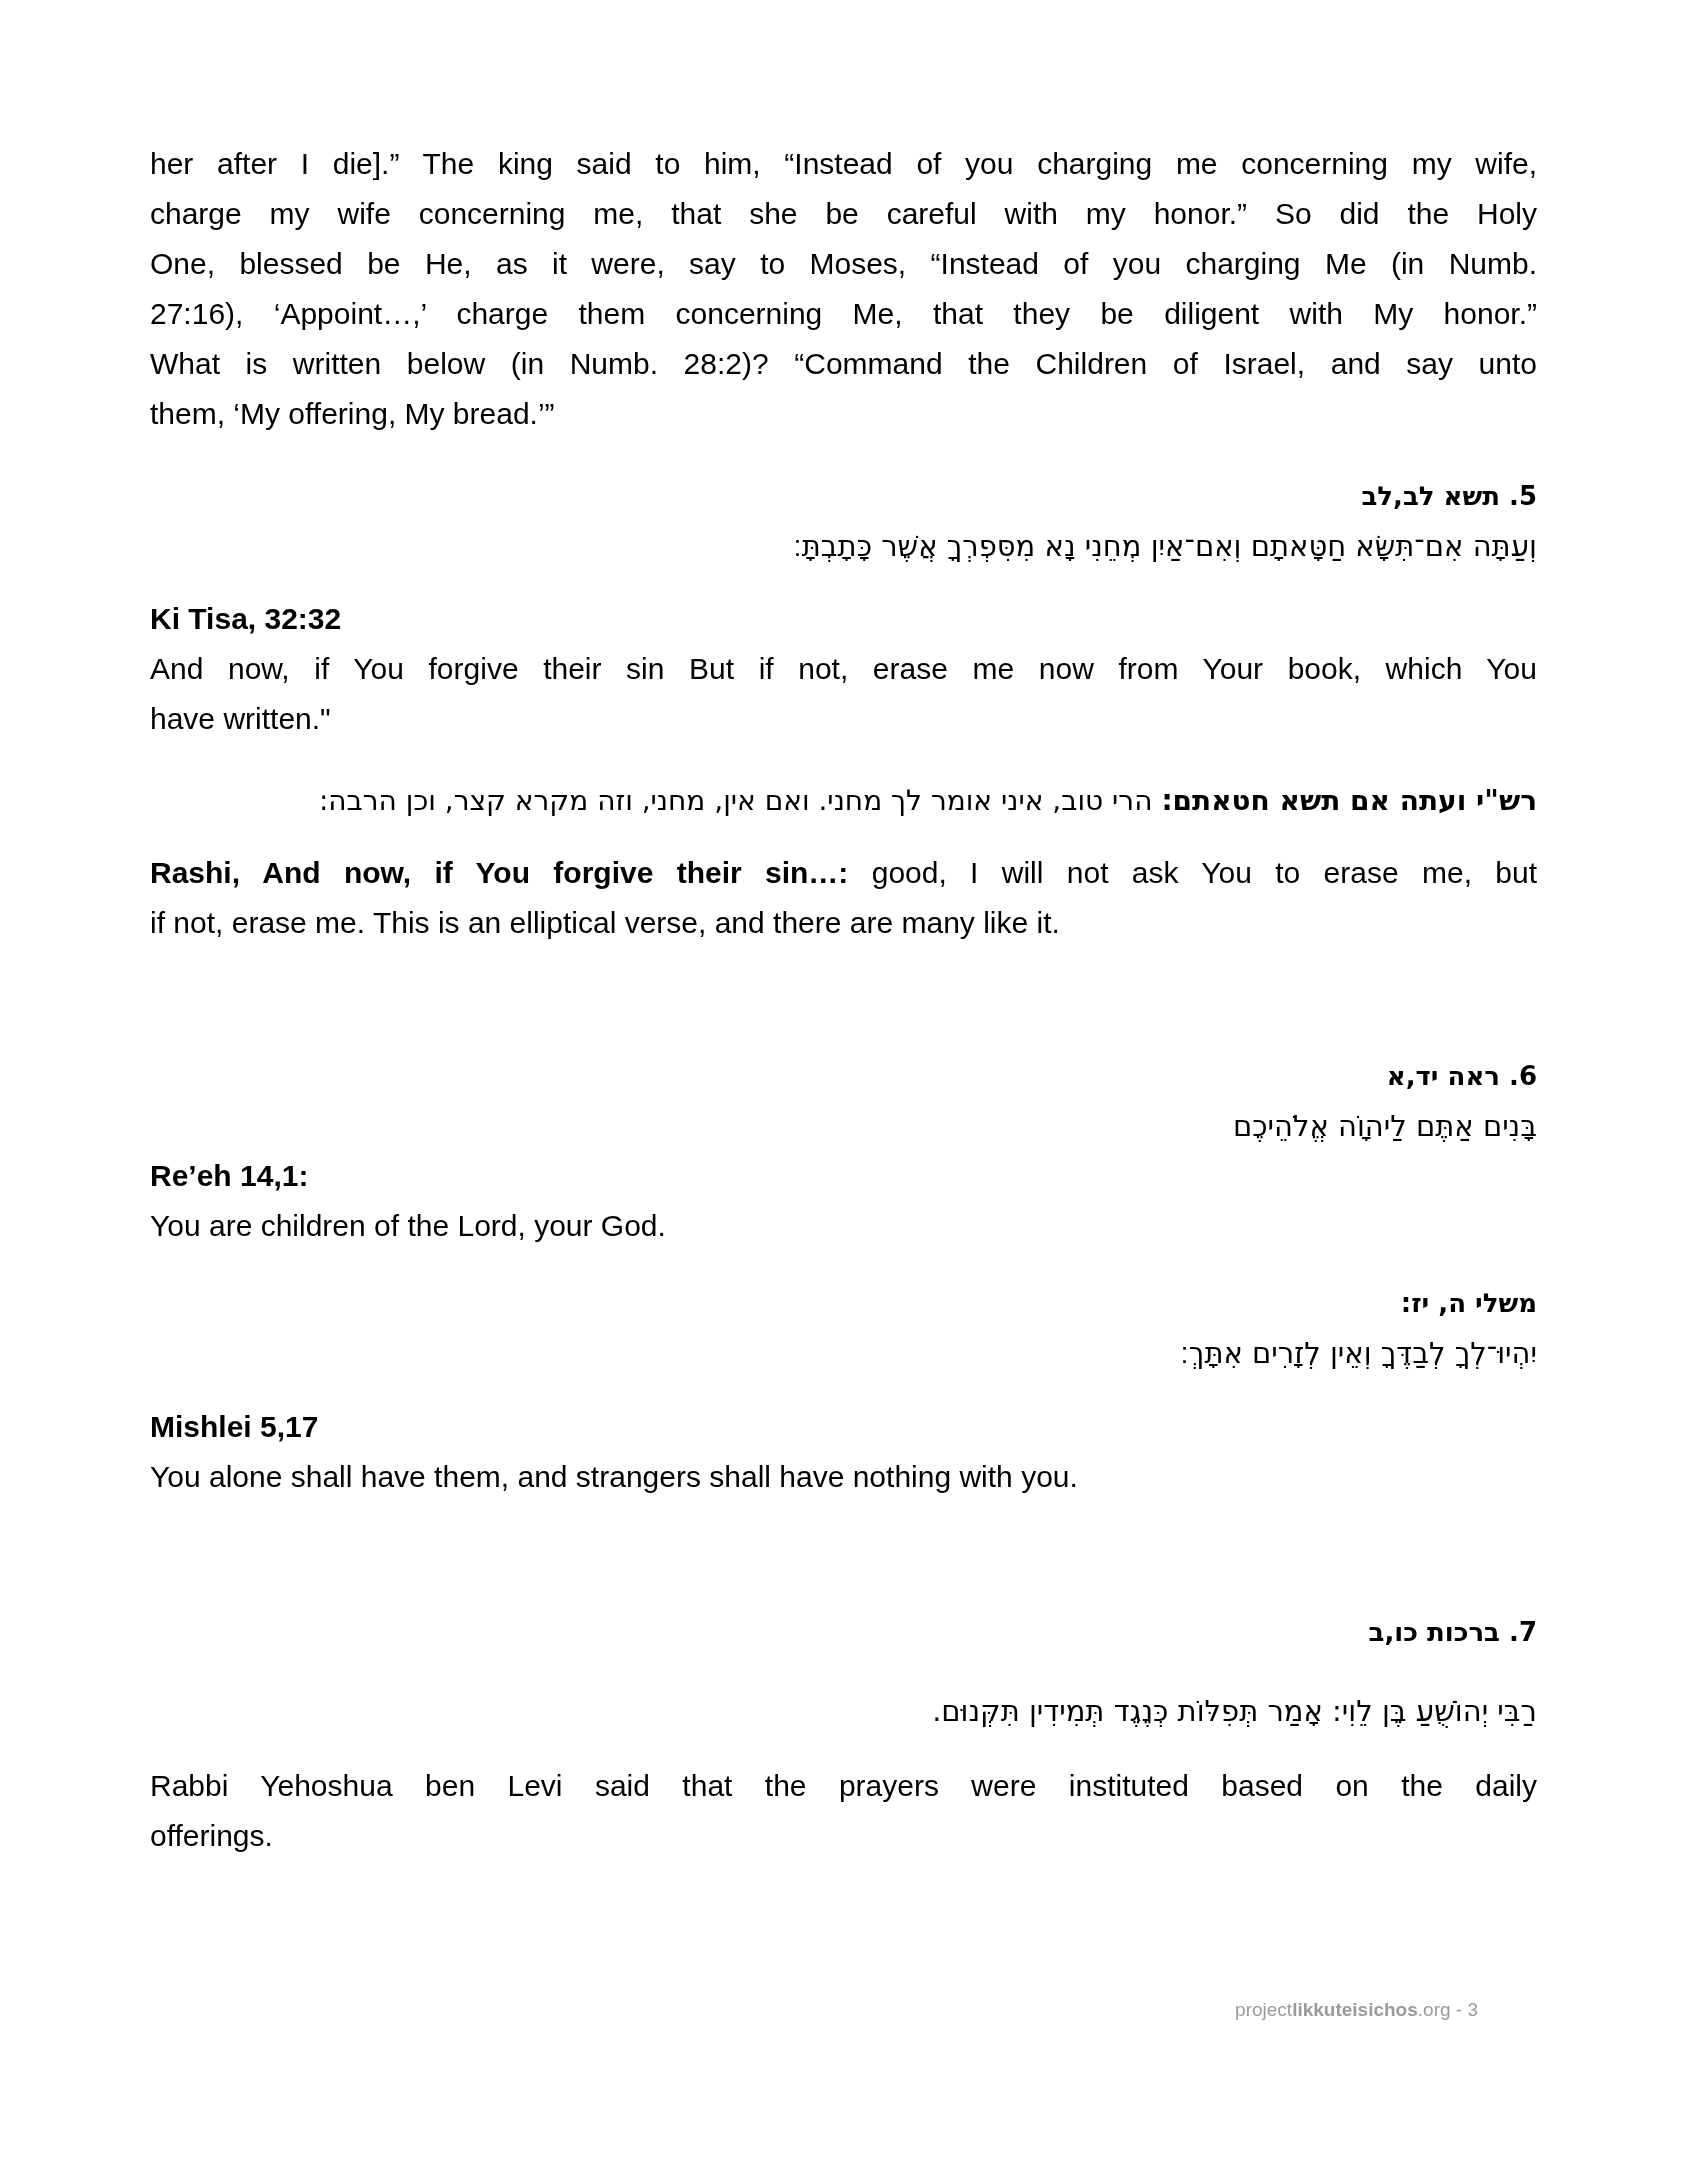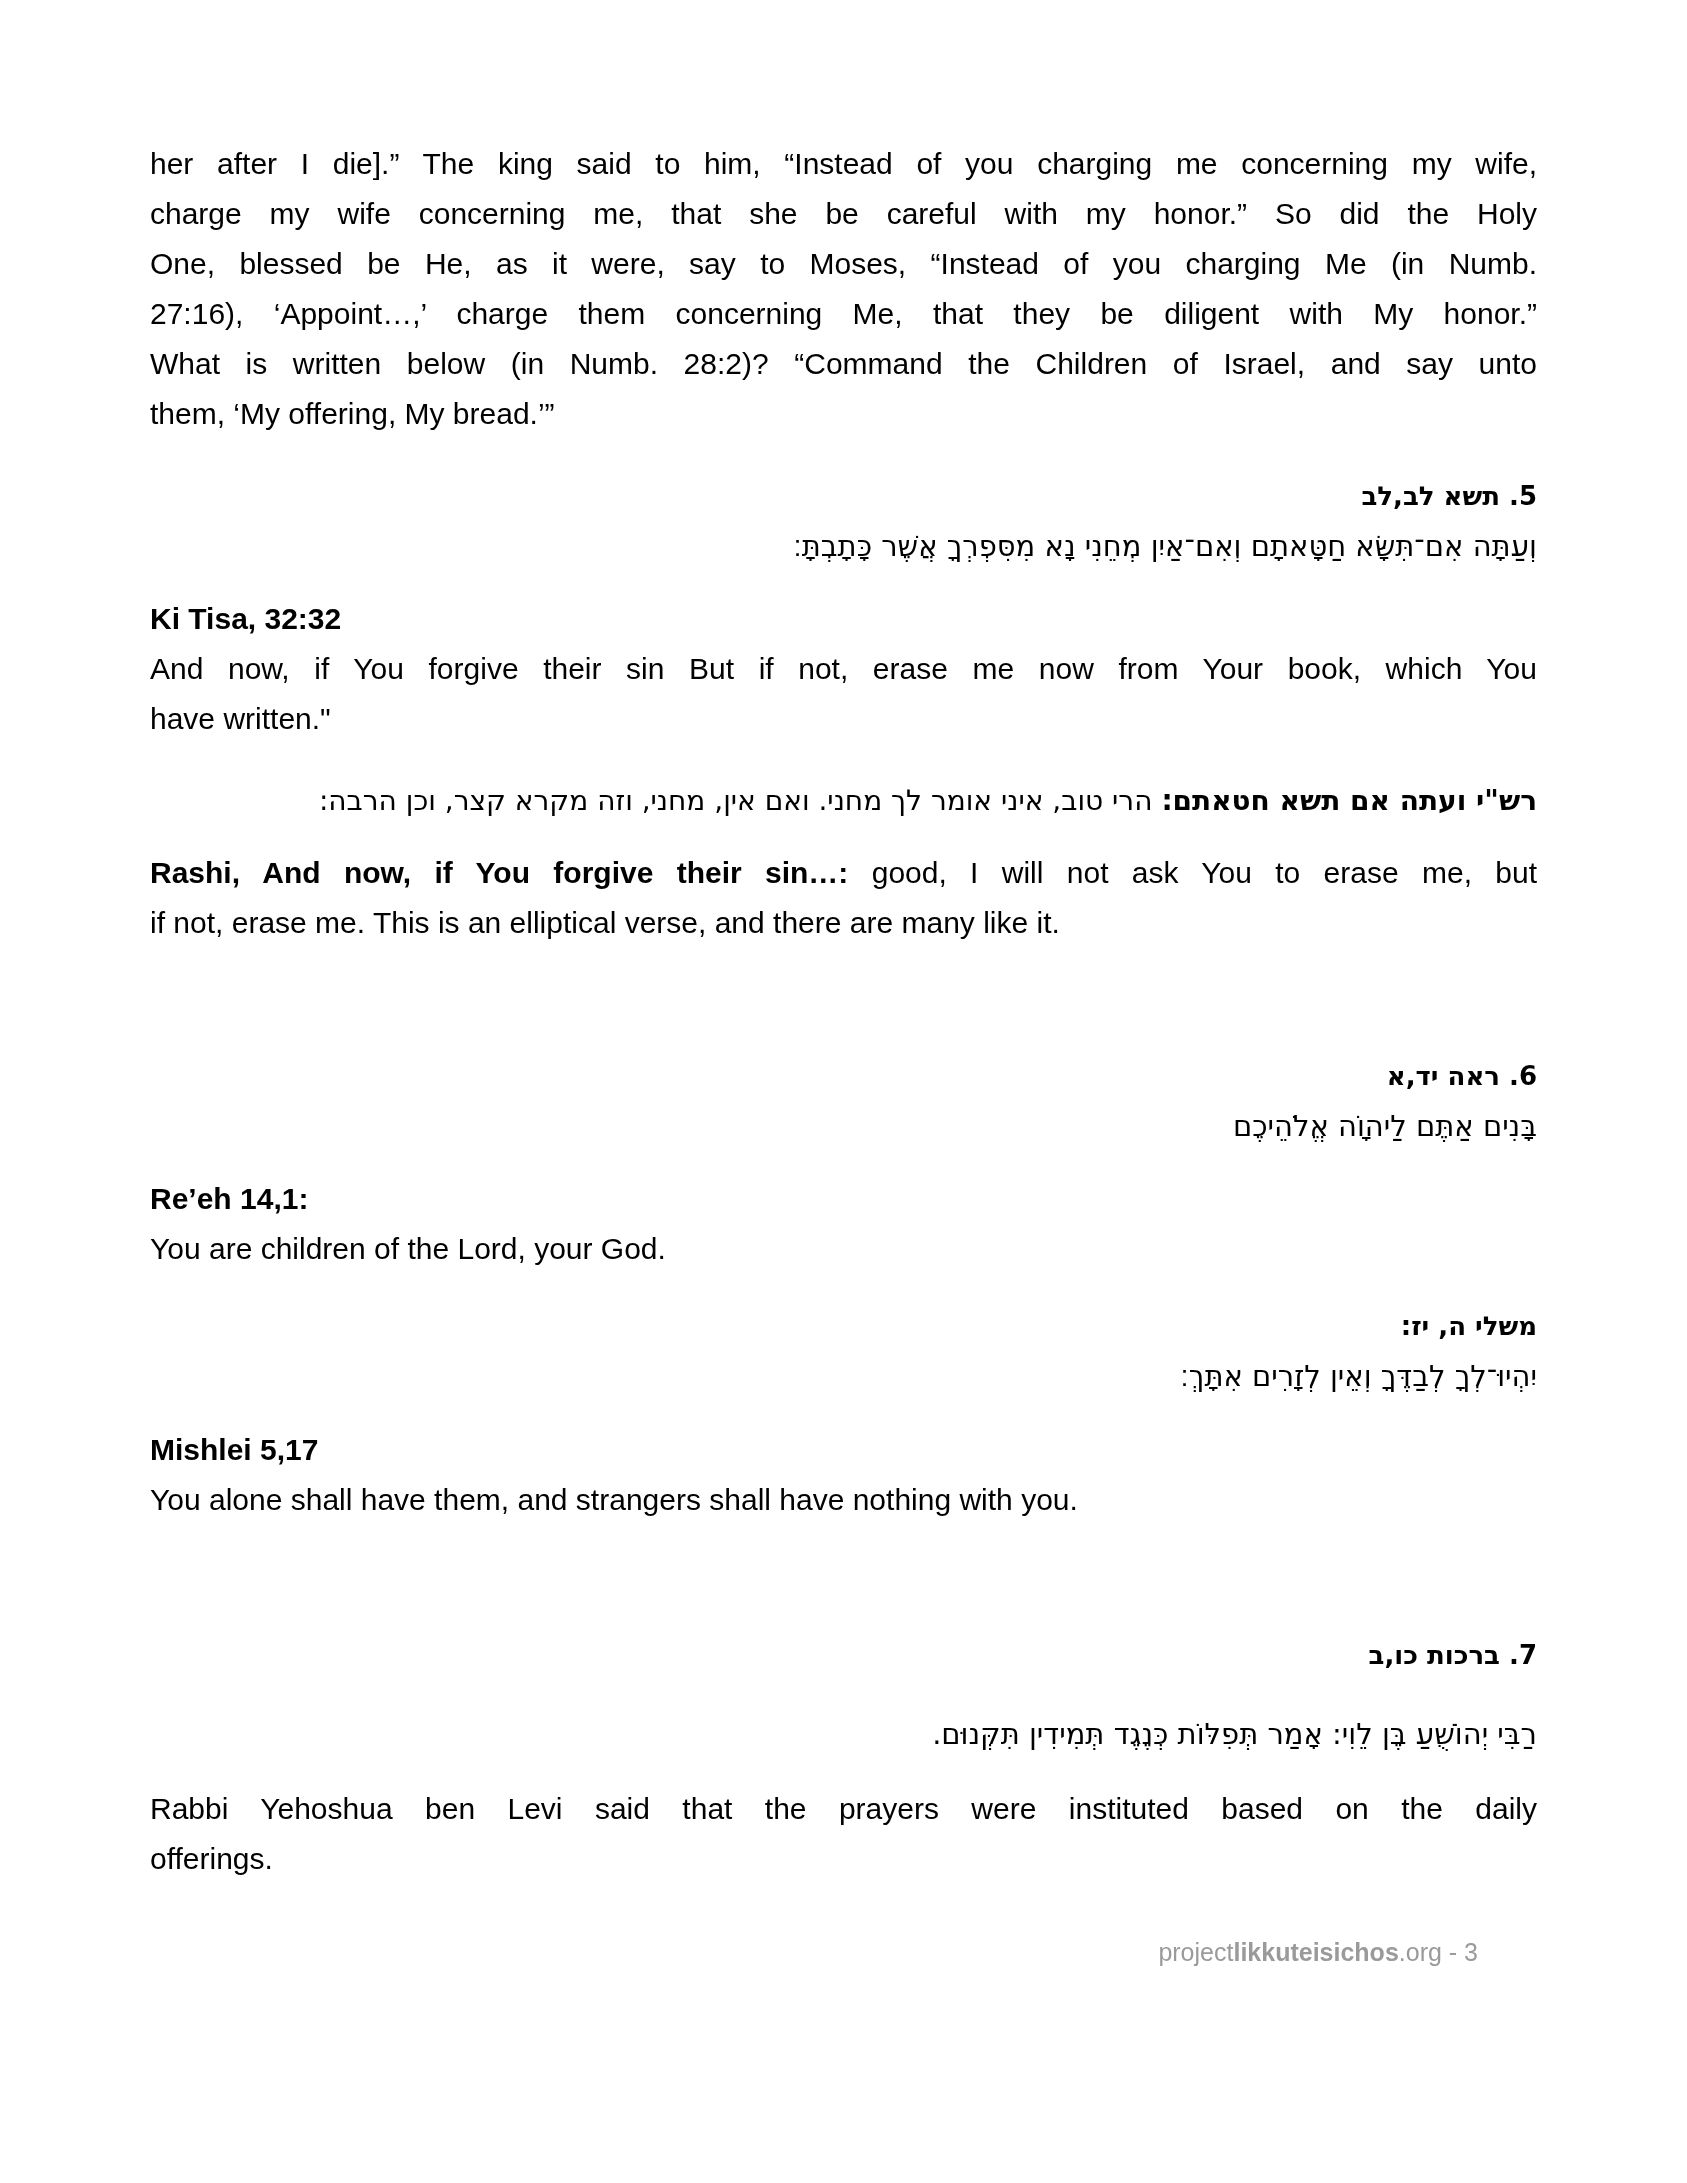--- a/index.html
+++ b/index.html
@@ -26,34 +26,34 @@
   .he {
     direction: rtl;
     text-align: right;
     font-family: "DejaVu Sans", "Liberation Sans", sans-serif;
     font-size: 29px;
     line-height: 50px;
   }
   .hdr { font-weight: bold; font-size: 26px; }
   .rashi-he { white-space: nowrap; font-size: 28px; }
   .mt34 { margin-top: 22.5px; }
-  .mt35 { margin-top: 23px; }
+  .mt35 { }
   .mt36 { margin-top: 24px; }
   .mt37 { margin-top: 24.5px; }
   .mt41 { margin-top: 27px; }
   .mt44 { margin-top: 29px; }
   .mt48 { margin-top: 32px; }
   .mt49 { margin-top: 32px; }
   .mt156 { margin-top: 103px; }
   .mt159 { margin-top: 105px; text-align: right; }
   .footer {
     position: absolute;
-    top: 1938px;
+    top: 1996px;
     right: 205px;
-    font-size: 25px;
+    font-size: 19px;
     line-height: 28px;
     color: #9a9a9a;
     text-align: right;
   }
 </style>
 </head>
 <body>
 
 <div class="page">
   <div class="content">

